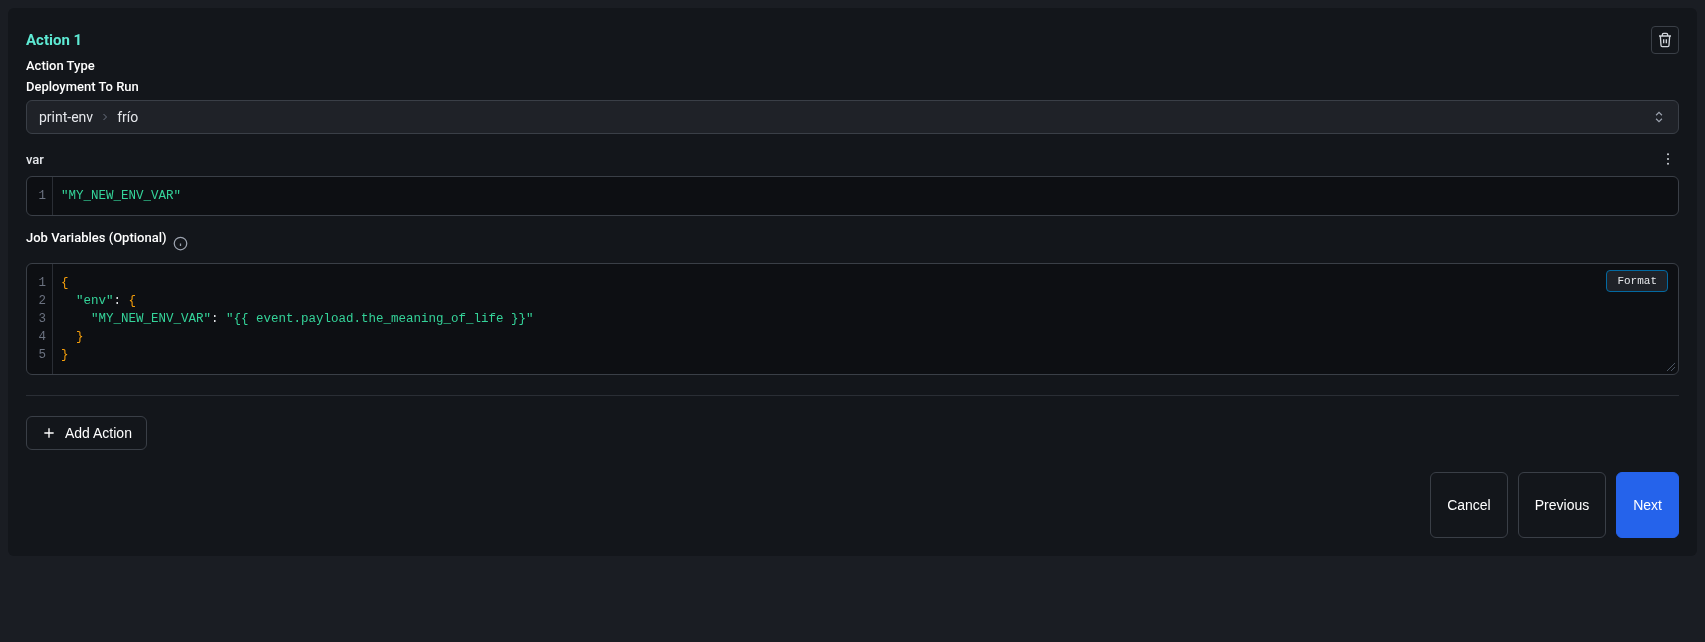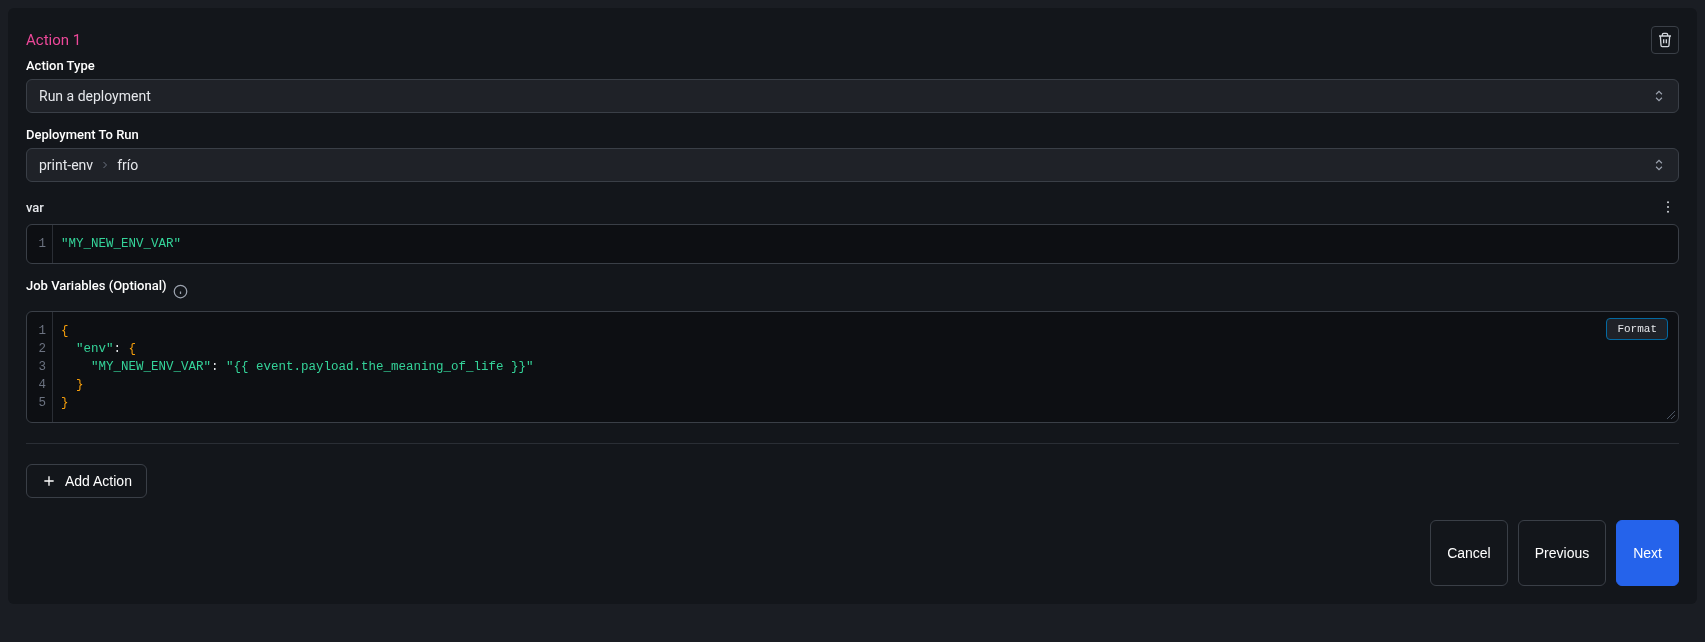--- a/index.html
+++ b/index.html
@@ -16,22 +16,22 @@
     padding: 18px;
   }
   .header-row {
     display: flex;
     justify-content: space-between;
     align-items: center;
     margin-bottom: 4px;
   }
   .action-title {
     font-size: 15px;
-    font-weight: 400;
-    color: #ec4899;
+    font-weight: 700;
+    color: #5eead4;
   }
   .icon-btn {
     width: 28px;
     height: 28px;
     border: 1px solid #3a3f47;
     border-radius: 4px;
     background: transparent;
     display: flex;
     align-items: center;
     justify-content: center;
@@ -218,26 +218,20 @@
     <div class="action-title">Action 1</div>
     <button class="icon-btn">
       <svg viewBox="0 0 24 24" fill="none" stroke="currentColor" stroke-width="2">
         <path d="M3 6h18M8 6V4a2 2 0 012-2h4a2 2 0 012 2v2M19 6l-1 14a2 2 0 01-2 2H8a2 2 0 01-2-2L5 6"></path>
         <path d="M10 11v6M14 11v6"></path>
       </svg>
     </button>
   </div>
 
   <label class="label">Action Type</label>
-  <div class="select-box">
-    <span>Run a deployment</span>
-    <svg class="chevrons" viewBox="0 0 24 24" fill="none" stroke="currentColor" stroke-width="2">
-      <path d="M7 15l5 5 5-5M7 9l5-5 5 5"></path>
-    </svg>
-  </div>
 
   <label class="label">Deployment To Run</label>
   <div class="select-box">
     <span class="breadcrumb">
       <span>print-env</span>
       <svg class="bc-sep" viewBox="0 0 24 24" fill="none" stroke="currentColor" stroke-width="2">
           <path d="M9 18l6-6-6-6"></path>
         </svg>
       <span>frío</span>
     </span>

